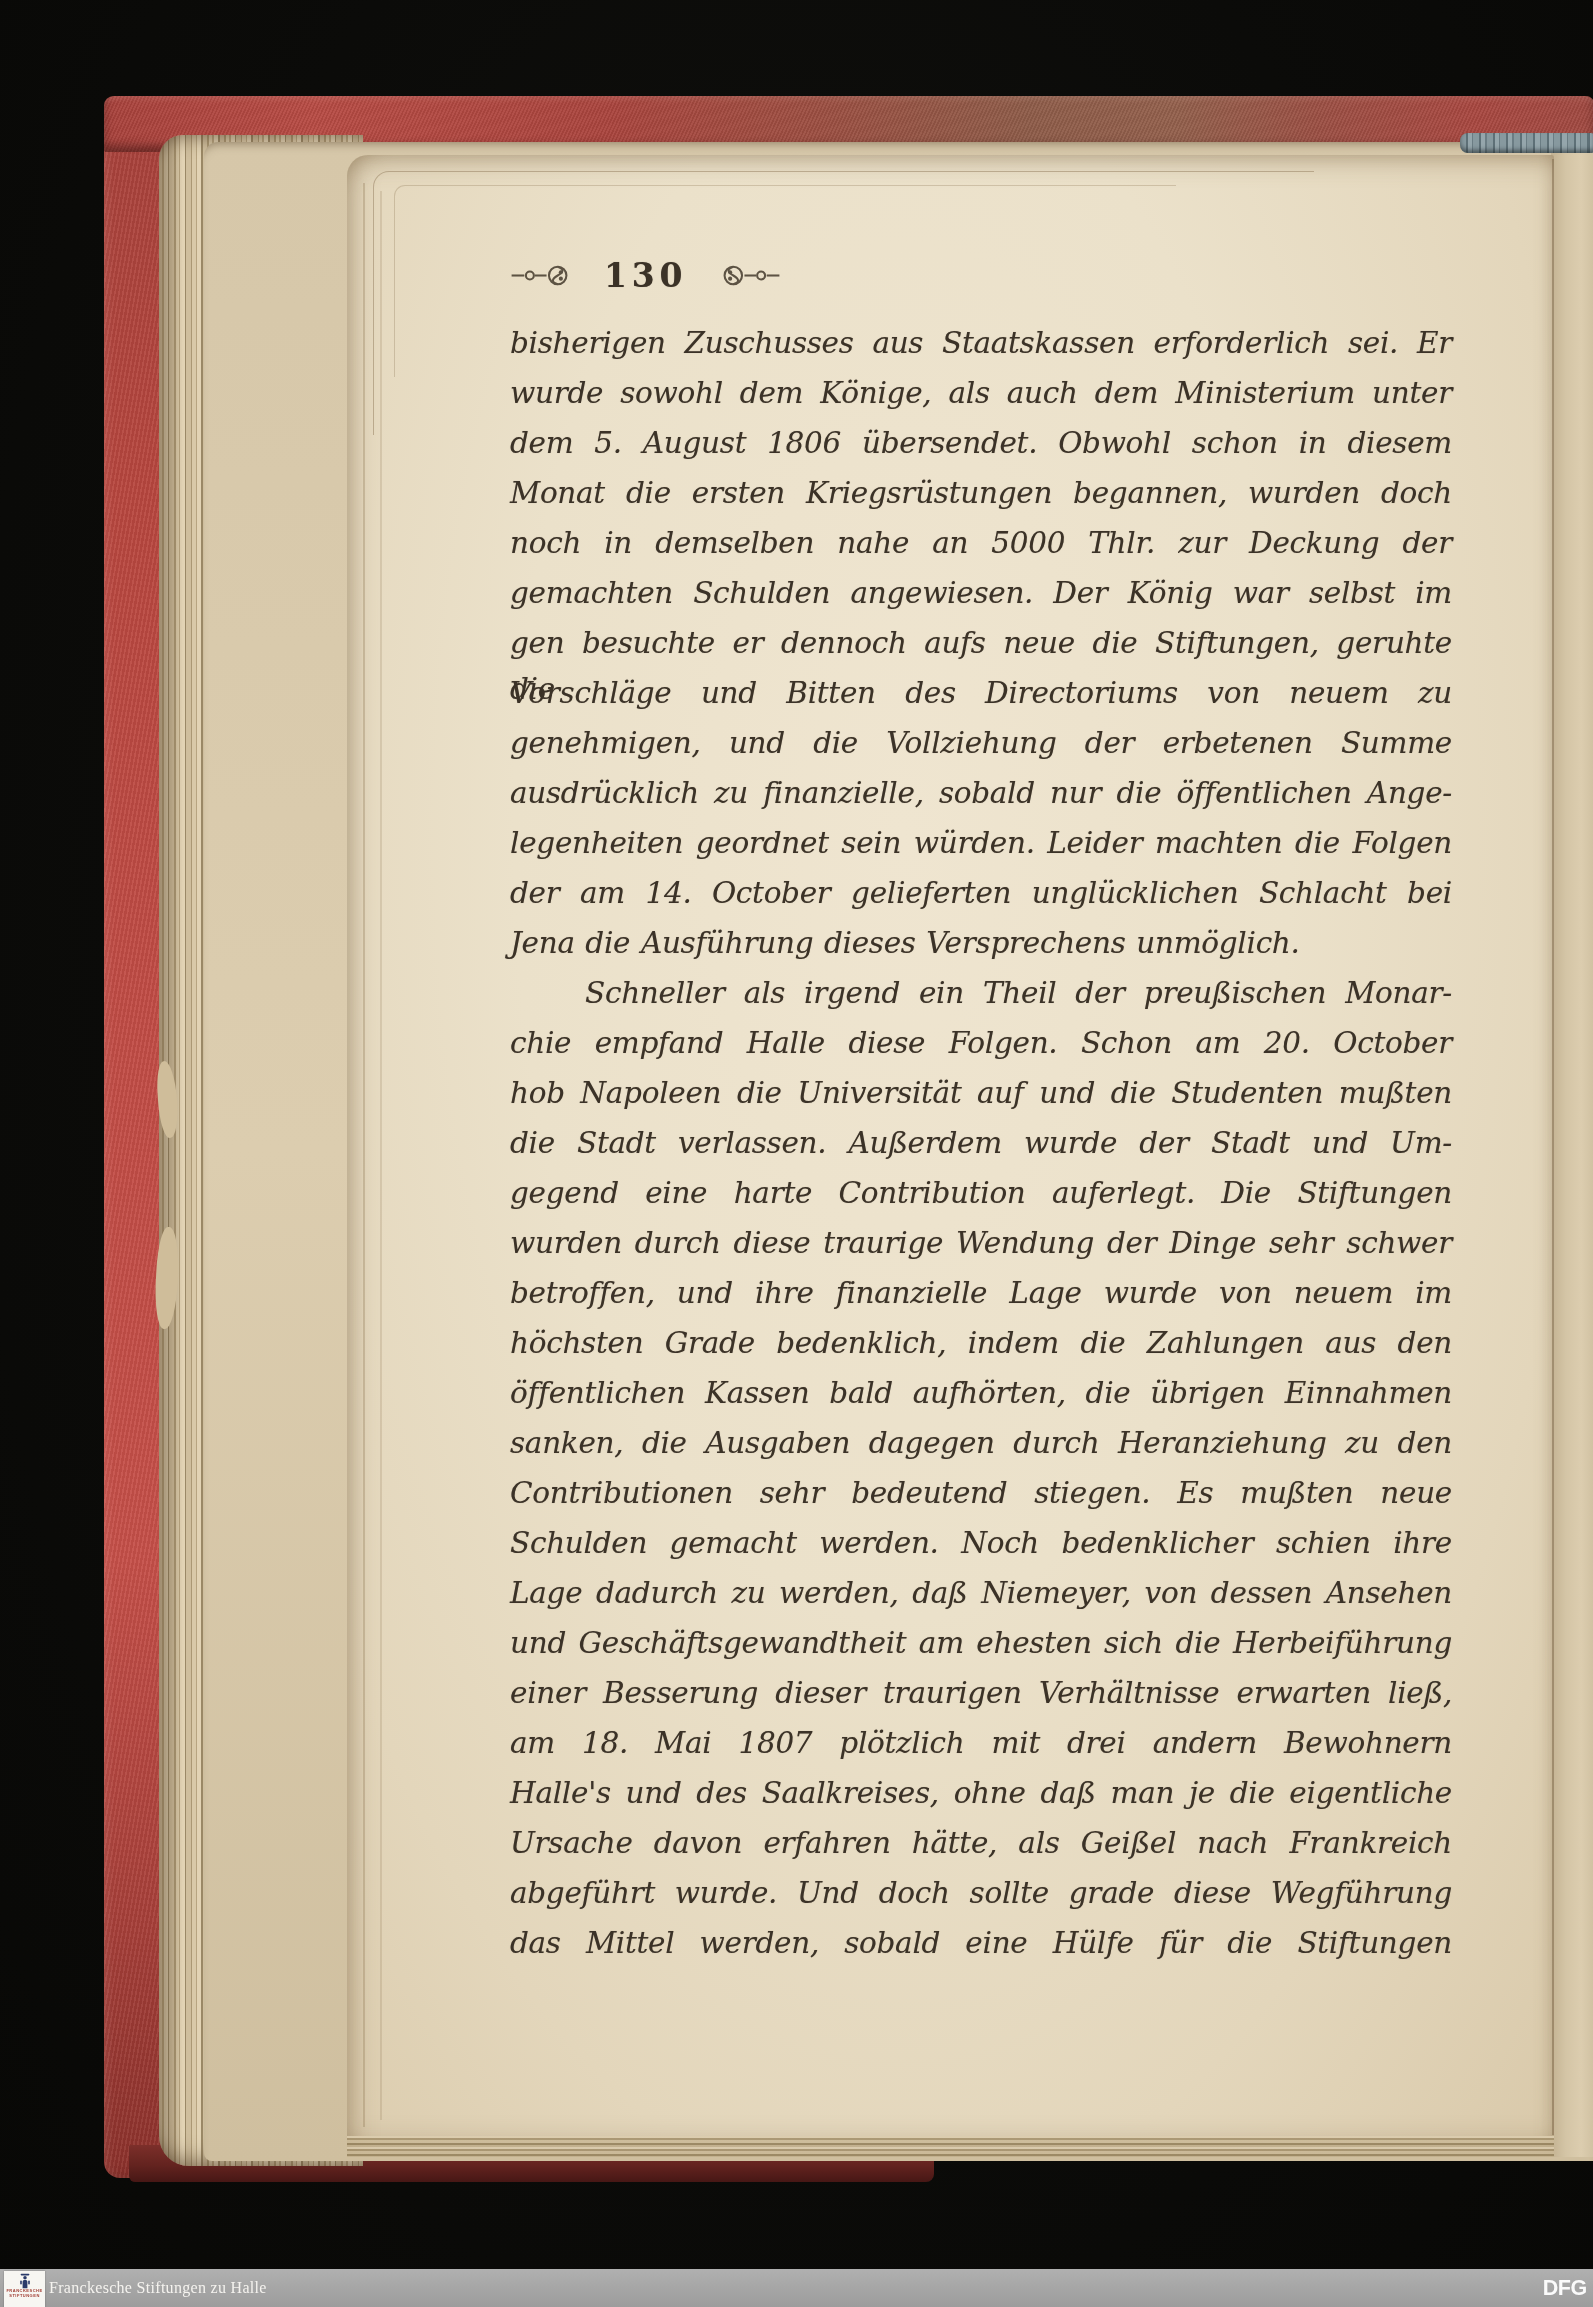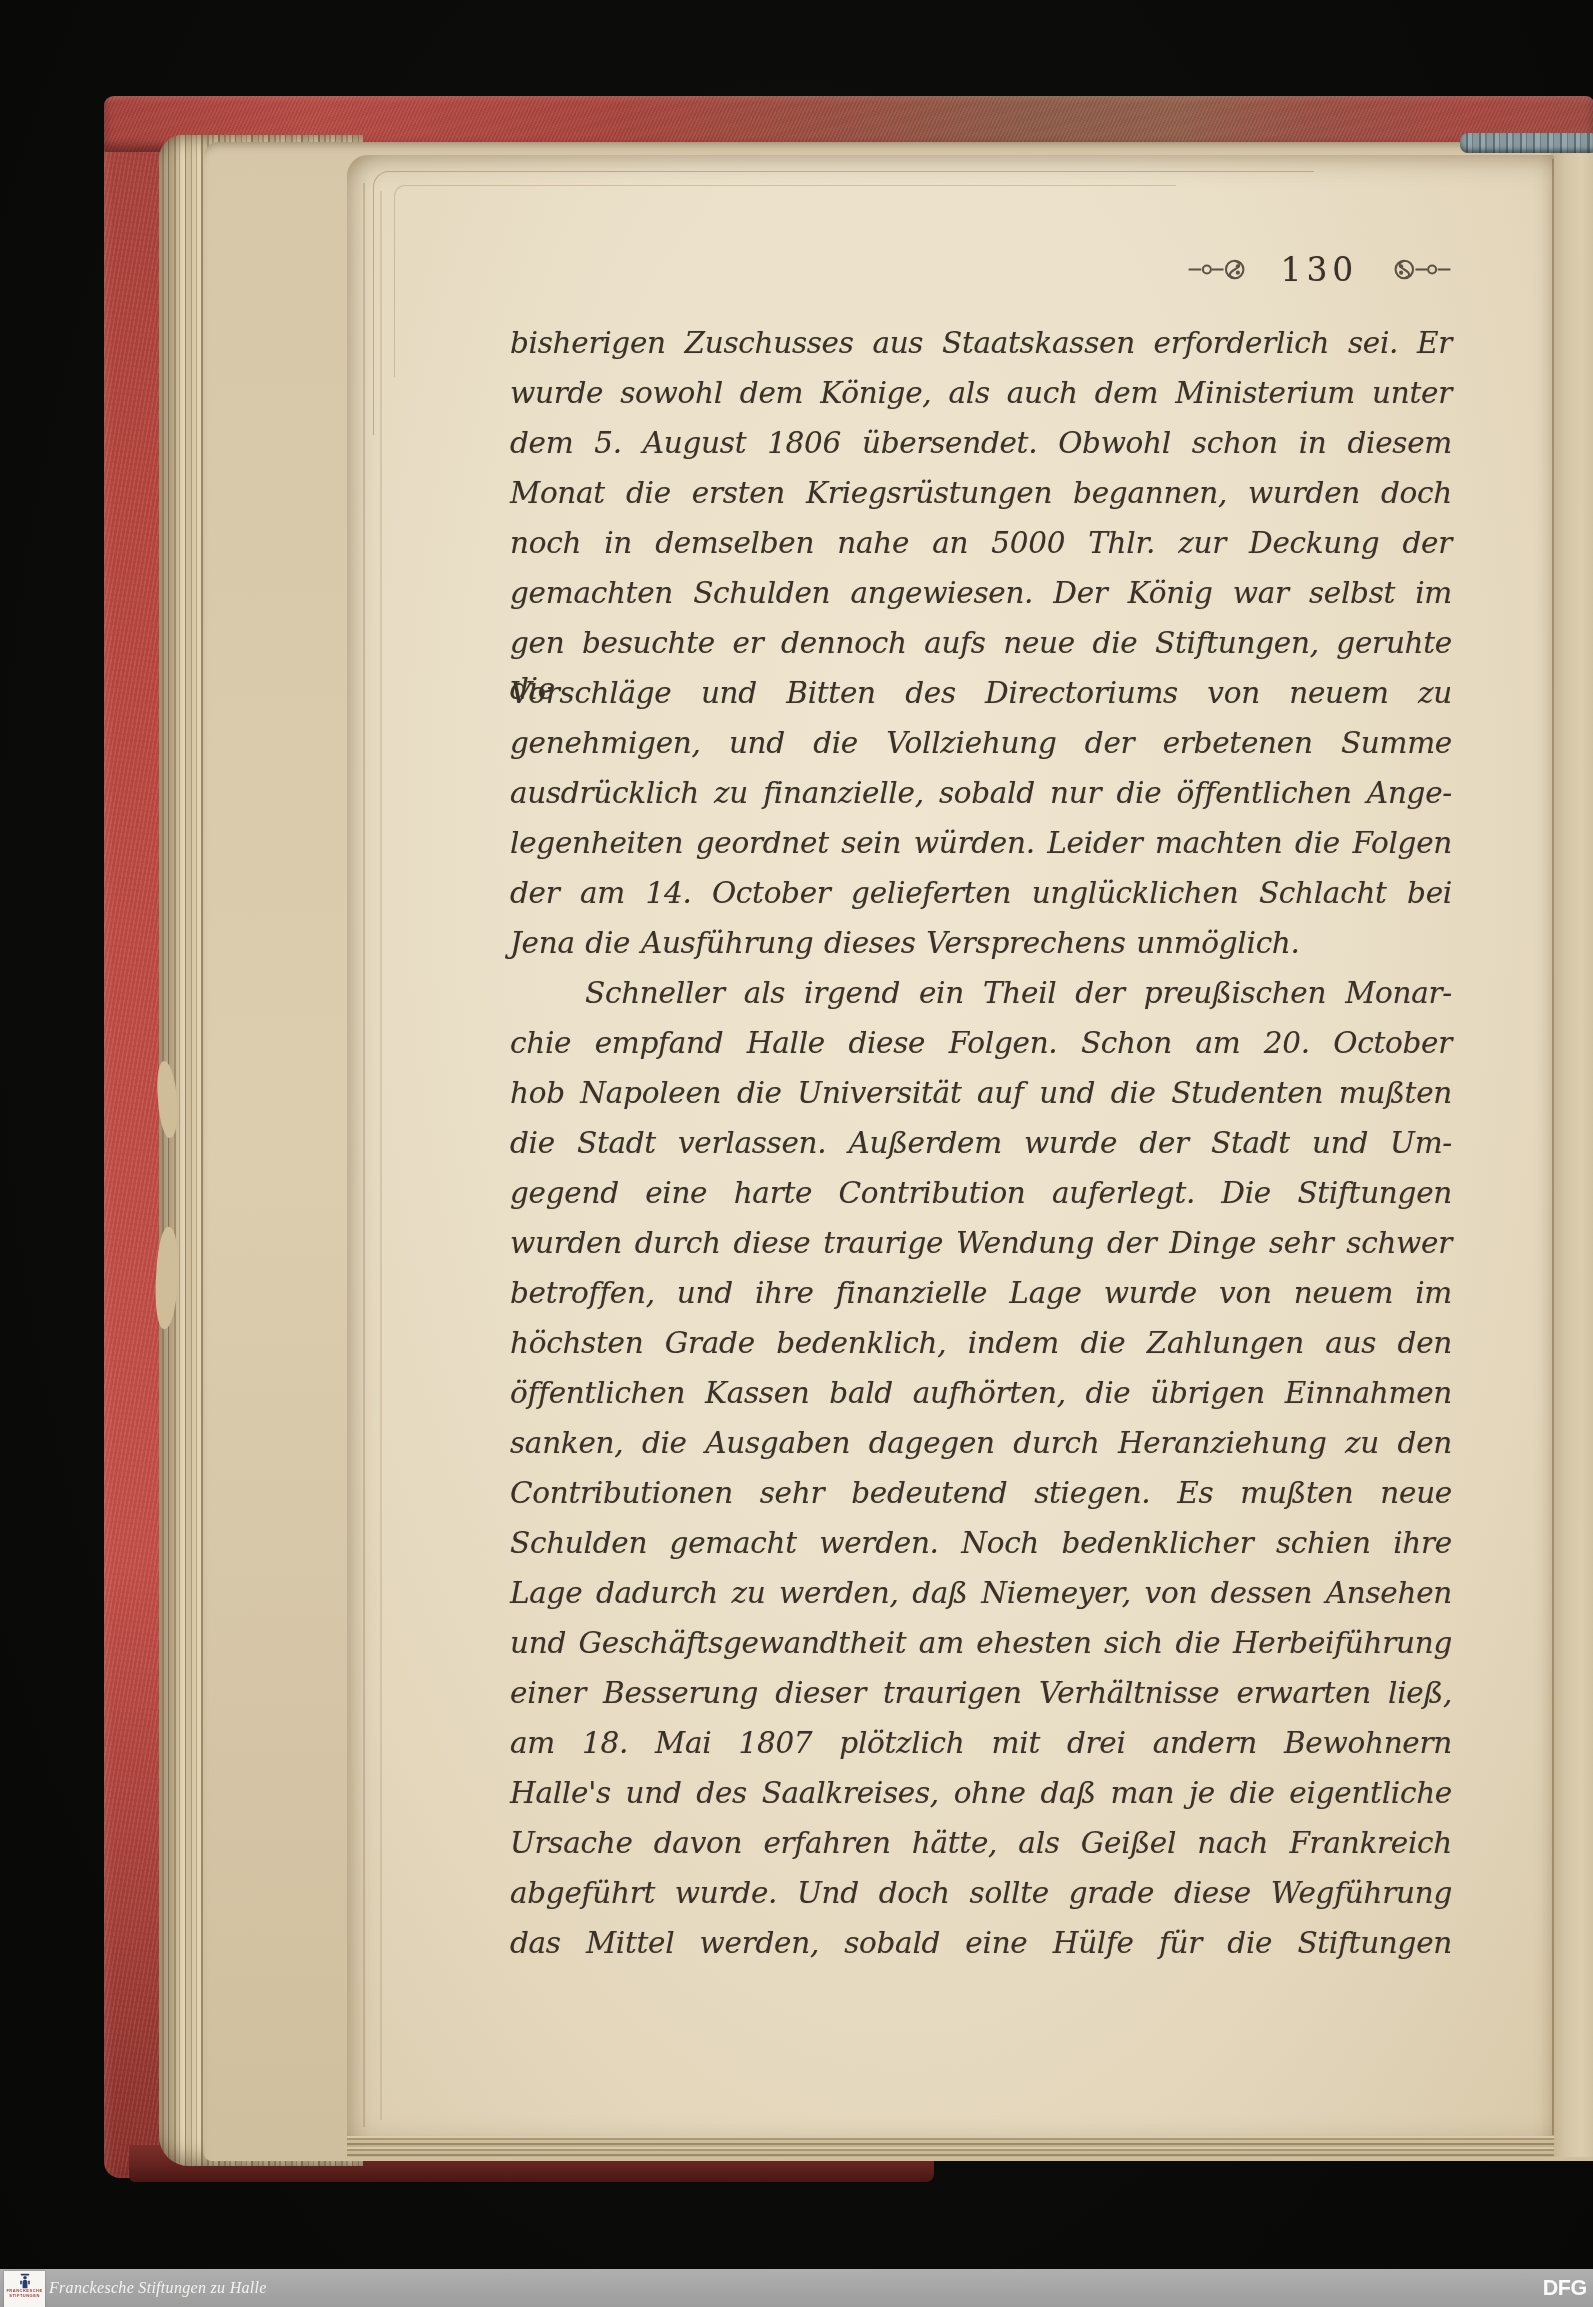--- a/index.html
+++ b/index.html
@@ -86,23 +86,24 @@
   .fold-a{left:363px;top:183px;height:1944px;background:rgba(140,115,80,.30);}
   .fold-b{left:380px;top:191px;height:1929px;background:rgba(140,115,80,.20);}
   .fold-c{left:1552px;top:159px;height:1976px;background:rgba(130,108,76,.55);}
   .page-bottom-edge{
     position:absolute;left:347px;top:2136px;width:1207px;height:21px;z-index:7;
     background:repeating-linear-gradient(180deg,#dccdaf 0 2.4px,#a6936f 2.4px 4px,#cdbc9a 4px 7.2px,#97845f 7.2px 8.8px,#c2b08d 8.8px 11px);
     opacity:.9;
   }
   
   .page-header{
-    position:absolute;left:510px;top:250px;width:942px;z-index:8;
-    display:flex;align-items:center;justify-content:flex-end;gap:32px;
+    position:absolute;left:510px;top:256px;width:942px;z-index:8;
+    display:flex;align-items:center;justify-content:flex-start;gap:32px;
     color:#453b2d;
+    font-weight:bold;
   }
   .page-num{
     font-size:33px;letter-spacing:4.8px;color:#3b3227;
     text-shadow:0 0 0.8px rgba(59,50,39,.4);
   }
   .orn{width:62px;height:21px;opacity:.85;}
   .orn.right{transform:scaleX(-1);}
   .text-block{
     position:absolute;left:510px;top:320px;width:942px;z-index:8;
     color:#3b3227;font-size:29.5px;
@@ -128,21 +129,20 @@
   }
   .logo-emblem{margin-top:2.4px;width:12px;height:16px;}
   .logo-caps{
     font-family:"Liberation Sans",sans-serif;font-size:4px;line-height:4.8px;
     color:#a03c32;letter-spacing:0.5px;text-align:center;font-weight:bold;
   }
   .footer-title{
     position:absolute;left:49px;top:0;height:38px;display:flex;align-items:center;
     font-family:"Liberation Serif",serif;font-size:16px;color:#f5f3ef;
     letter-spacing:0.3px;
-    font-style:italic;
   }
   .dfg{
     position:absolute;right:7.2px;top:0;height:38px;display:flex;align-items:center;
     font-family:"Liberation Sans",sans-serif;font-weight:bold;font-size:21.5px;
     color:#fbfbfb;letter-spacing:-0.4px;
   }
 </style>
 </head>
 <body>
 

